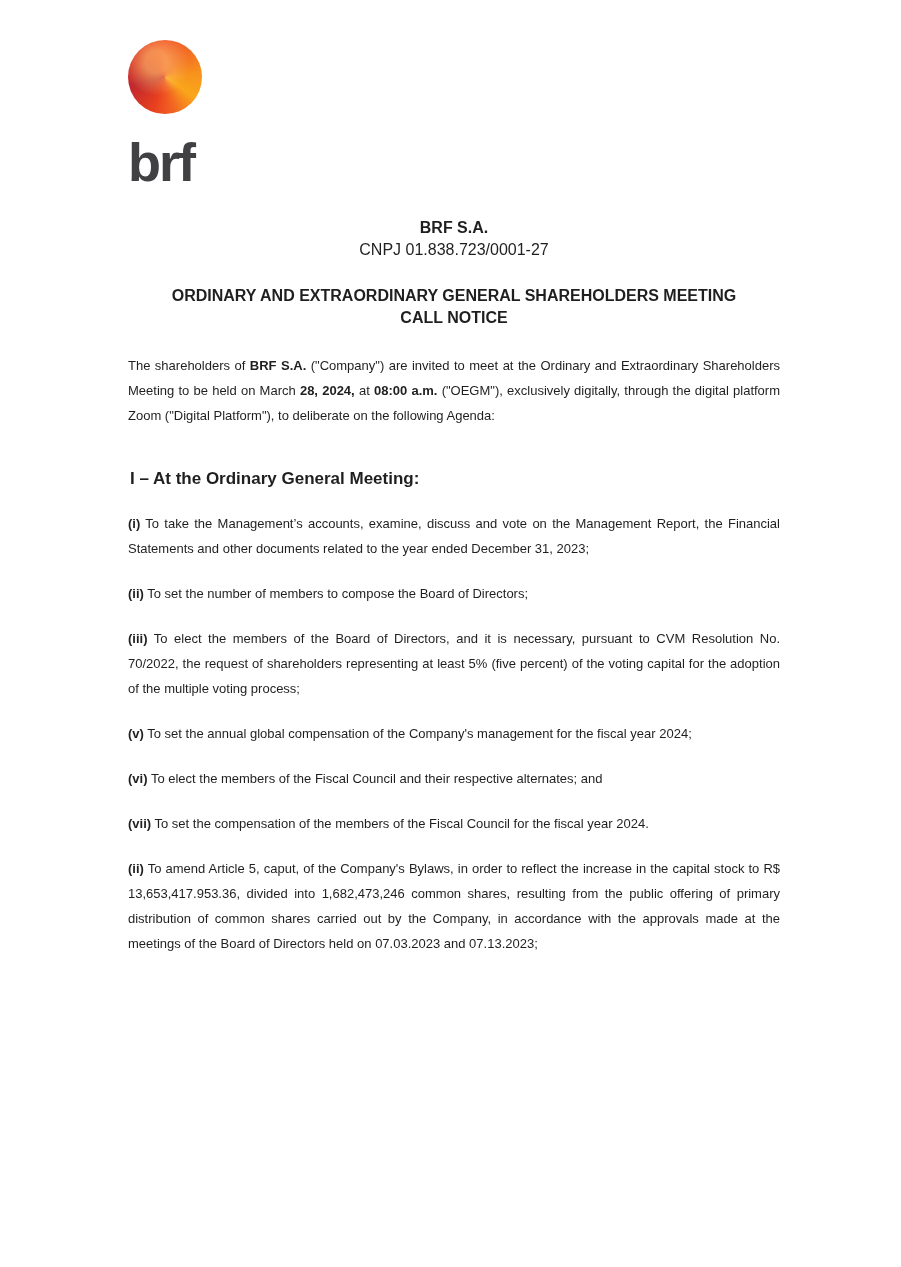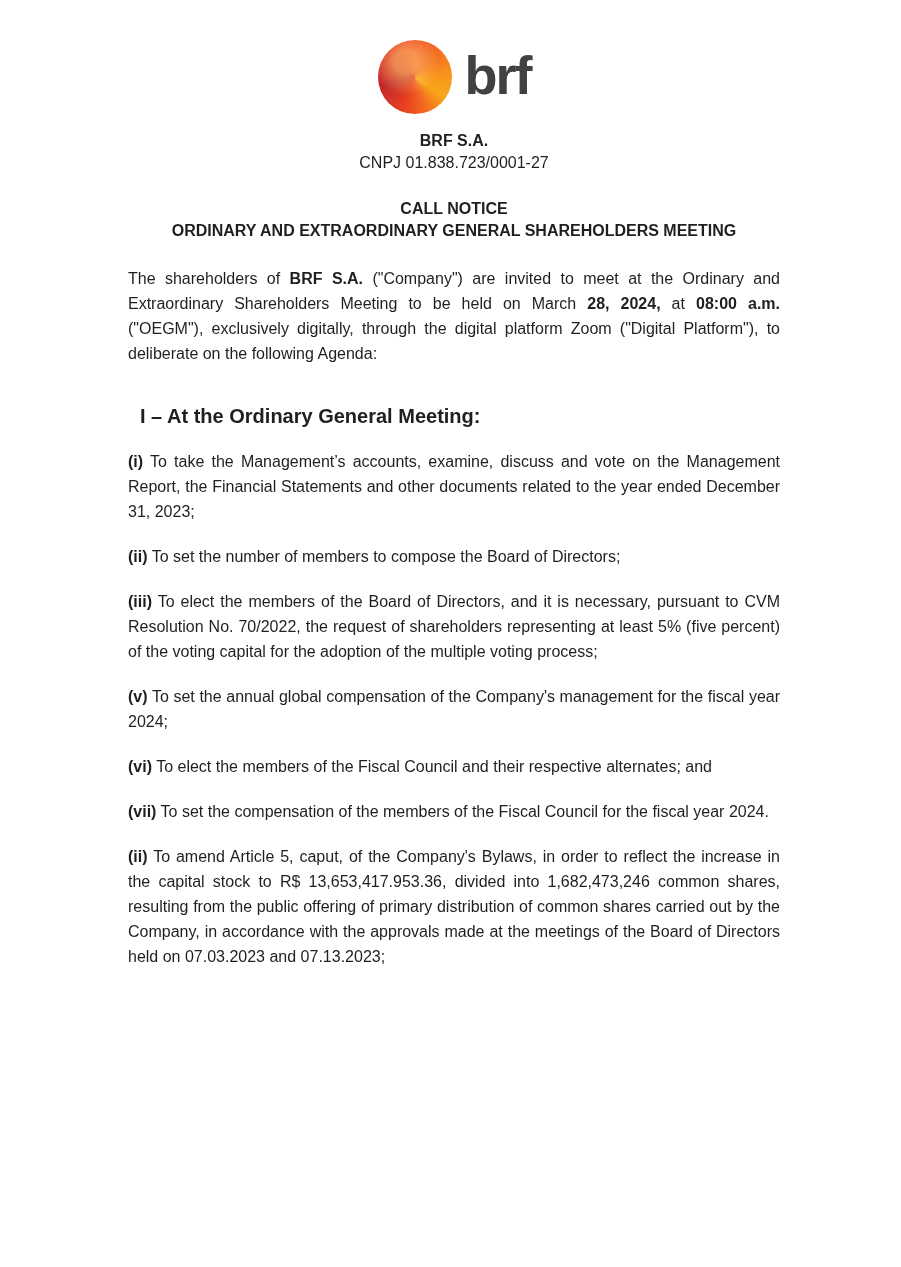--- a/index.html
+++ b/index.html
@@ -15,23 +15,24 @@
     margin: 0 auto;
     background: #ffffff;
     padding: 40px 121px 40px 128px;
     font-family: "Liberation Sans", sans-serif;
     color: #1f1f1f;
   }
   
   .logo-row {
     display: flex;
     justify-content: center;
-    align-items: flex-end;
+    align-items: flex-start;
     gap: 13px;
     margin-bottom: 16px;
+    flex-direction: column;
   }
   .logo-circle {
     width: 74px;
     height: 74px;
     border-radius: 50%;
     display: inline-block;
     background:
       radial-gradient(circle at 38% 30%, rgba(255, 214, 120, 0.55) 0 16%, rgba(255,255,255,0) 48%),
       conic-gradient(from 200deg,
         #e8401f 0deg,
@@ -63,51 +64,51 @@
   .doc-title {
     text-align: center;
     font-size: 16px;
     line-height: 22px;
     font-weight: bold;
     margin-top: 24px;
   }
   
   .body-text { margin-top: 24px; }
   .para {
-    font-size: 16px;
+    font-size: 13px;
     line-height: 25px;
     text-align: justify;
     margin: 0 0 20px 0;
   }
   .section-heading {
-    font-size: 20px;
+    font-size: 17px;
     line-height: 25px;
     font-weight: bold;
-    margin: 38px 0 20px 12px;
+    margin: 38px 0 20px 2px;
   }
   b { font-weight: bold; }
 </style>
 </head>
 <body>
 
 <div class="page">
 
   <div class="logo-row">
     <span class="logo-circle"></span>
     <span class="logo-wordmark">brf</span>
   </div>
 
   <div class="company-header">
     <div class="company-name">BRF S.A.</div>
     <div>CNPJ 01.838.723/0001-27</div>
   </div>
 
   <div class="doc-title">
+    <div>ORDINARY AND EXTRAORDINARY GENERAL SHAREHOLDERS MEETING</div>
     <div>CALL NOTICE</div>
-    <div>ORDINARY AND EXTRAORDINARY GENERAL SHAREHOLDERS MEETING</div>
   </div>
 
   <div class="body-text">
 
     <p class="para"><span>The shareholders of </span><b>BRF S.A.</b><span> ("Company") are invited to meet at the Ordinary and Extraordinary Shareholders Meeting to be held on March </span><b>28, 2024,</b><span> at </span><b>08:00 a.m.</b><span> ("OEGM"), exclusively digitally, through the digital platform Zoom ("Digital Platform"), to deliberate on the following Agenda:</span></p>
 
     <h2 class="section-heading">I – At the Ordinary General Meeting:</h2>
 
     <p class="para"><b>(i)</b><span> To take the Management’s accounts, examine, discuss and vote on the Management Report, the Financial Statements and other documents related to the year ended December 31, 2023;</span></p>
 

